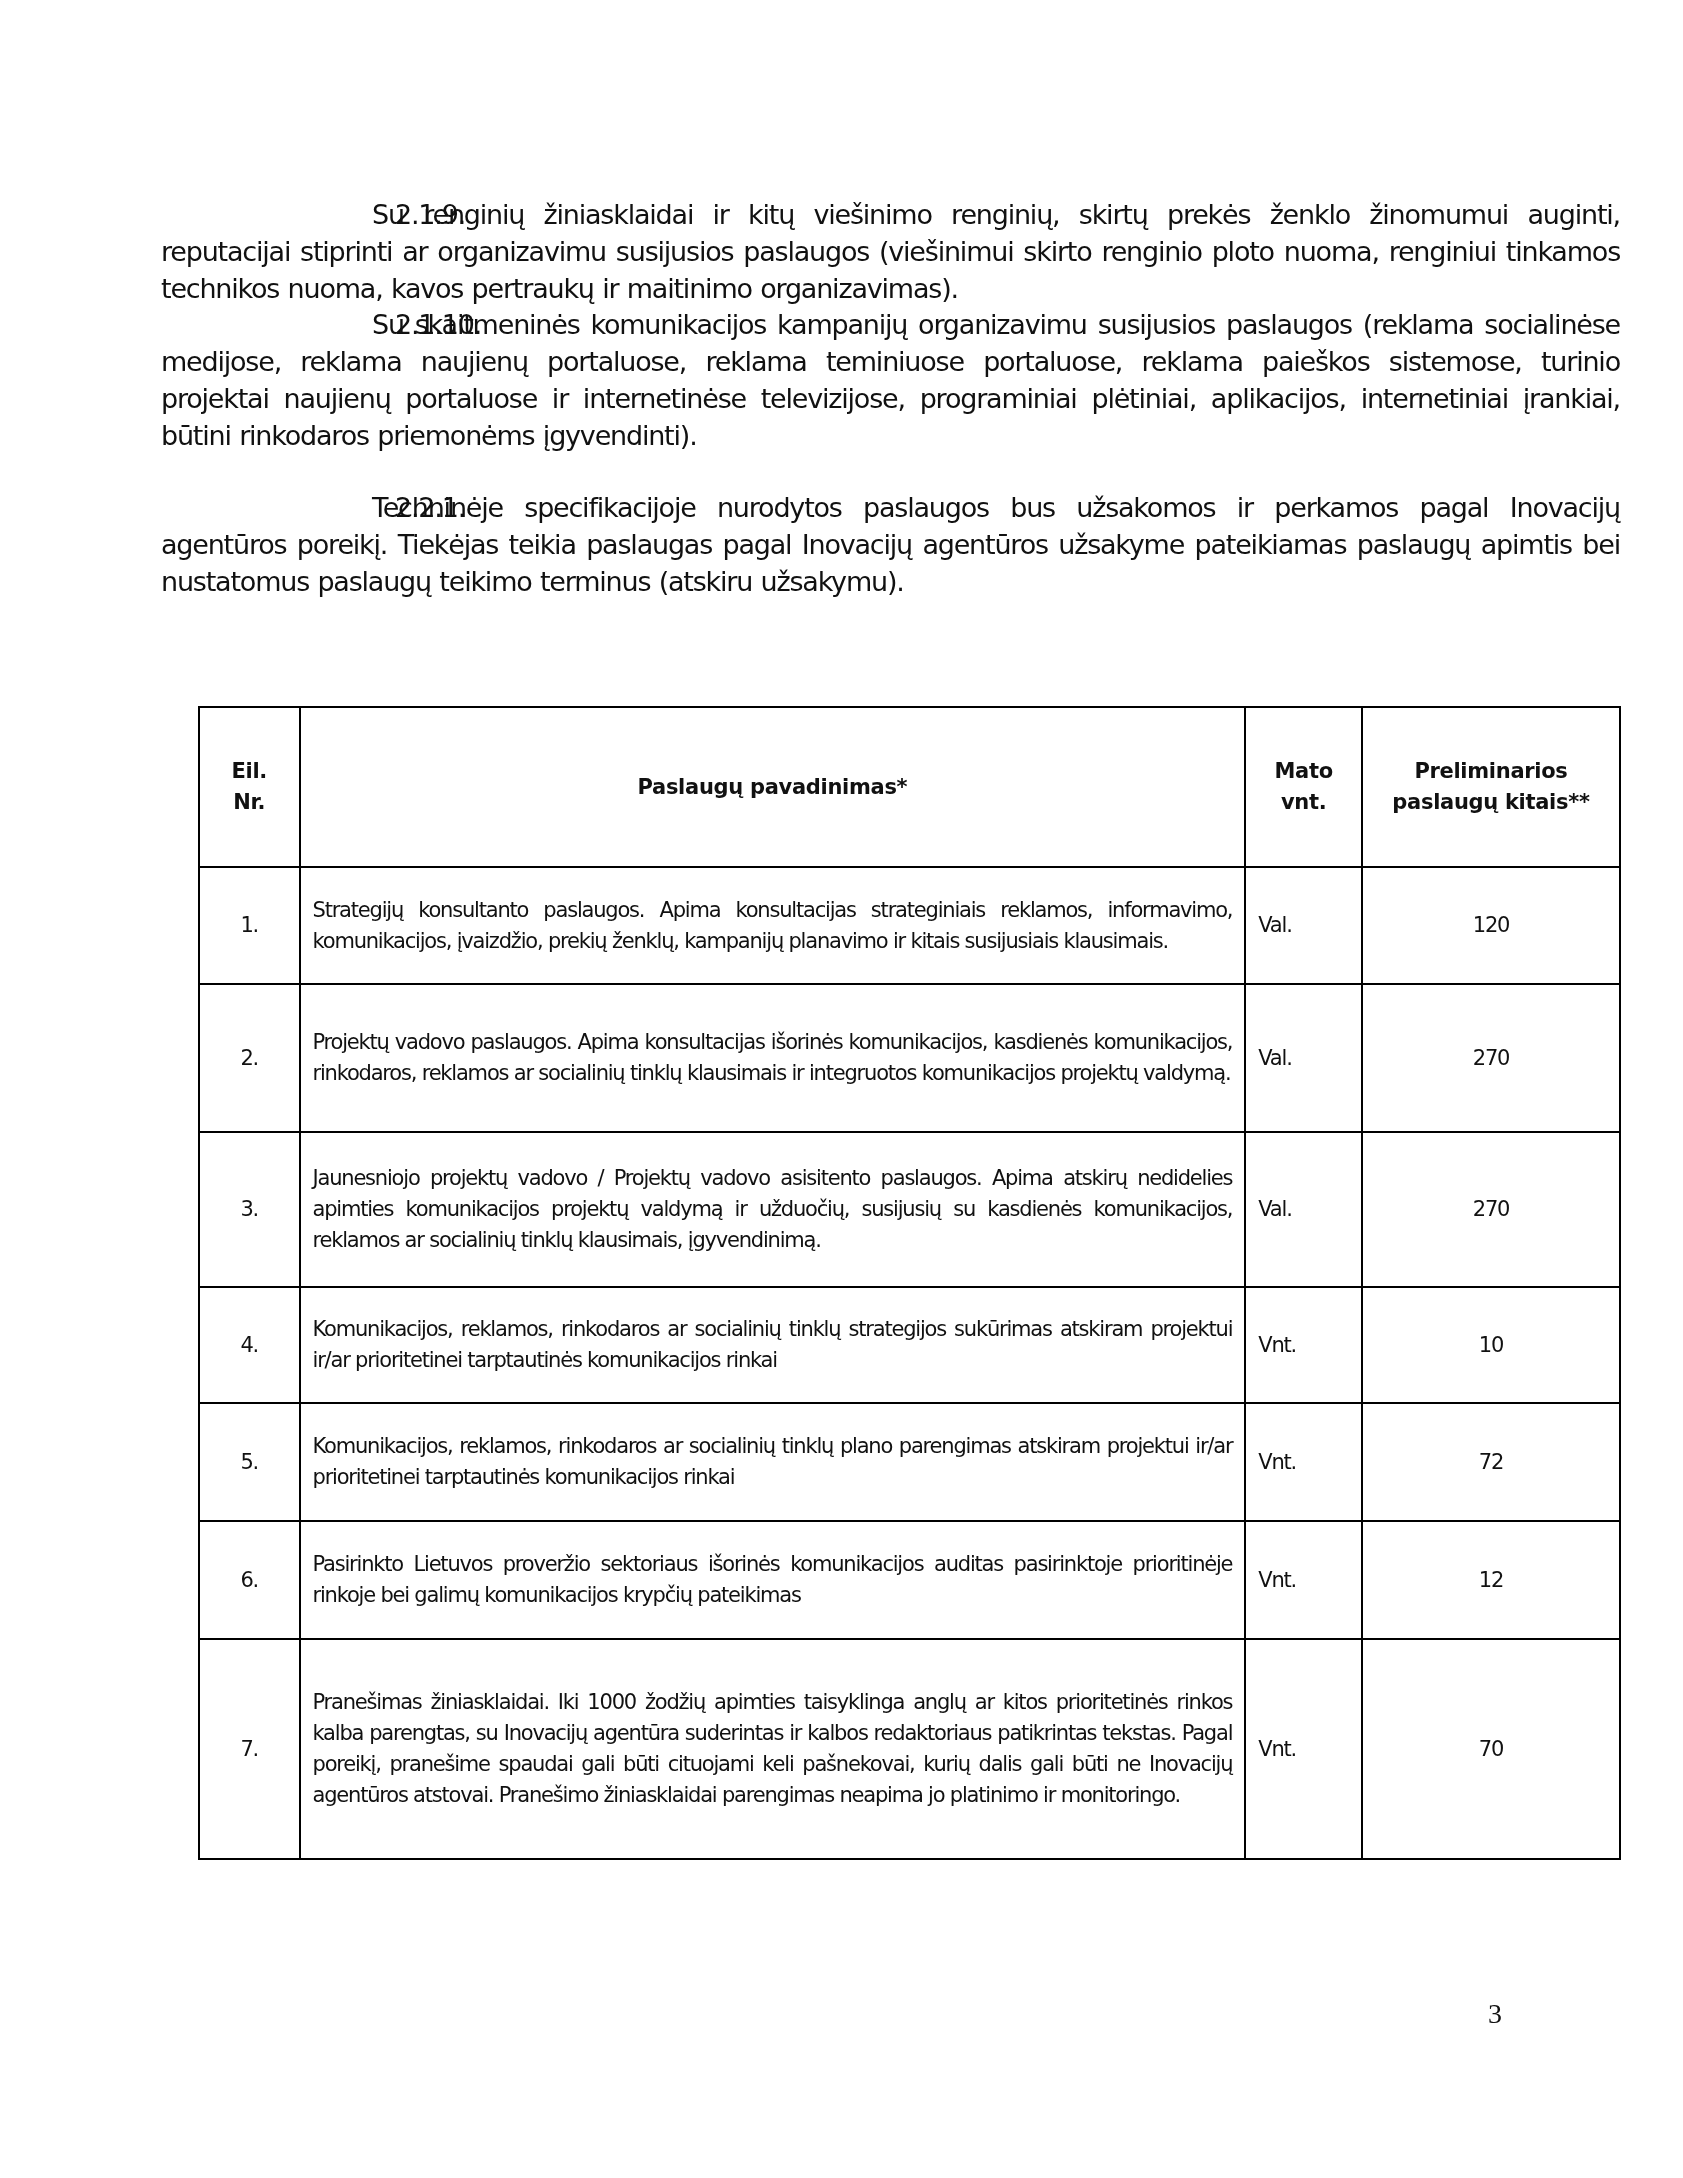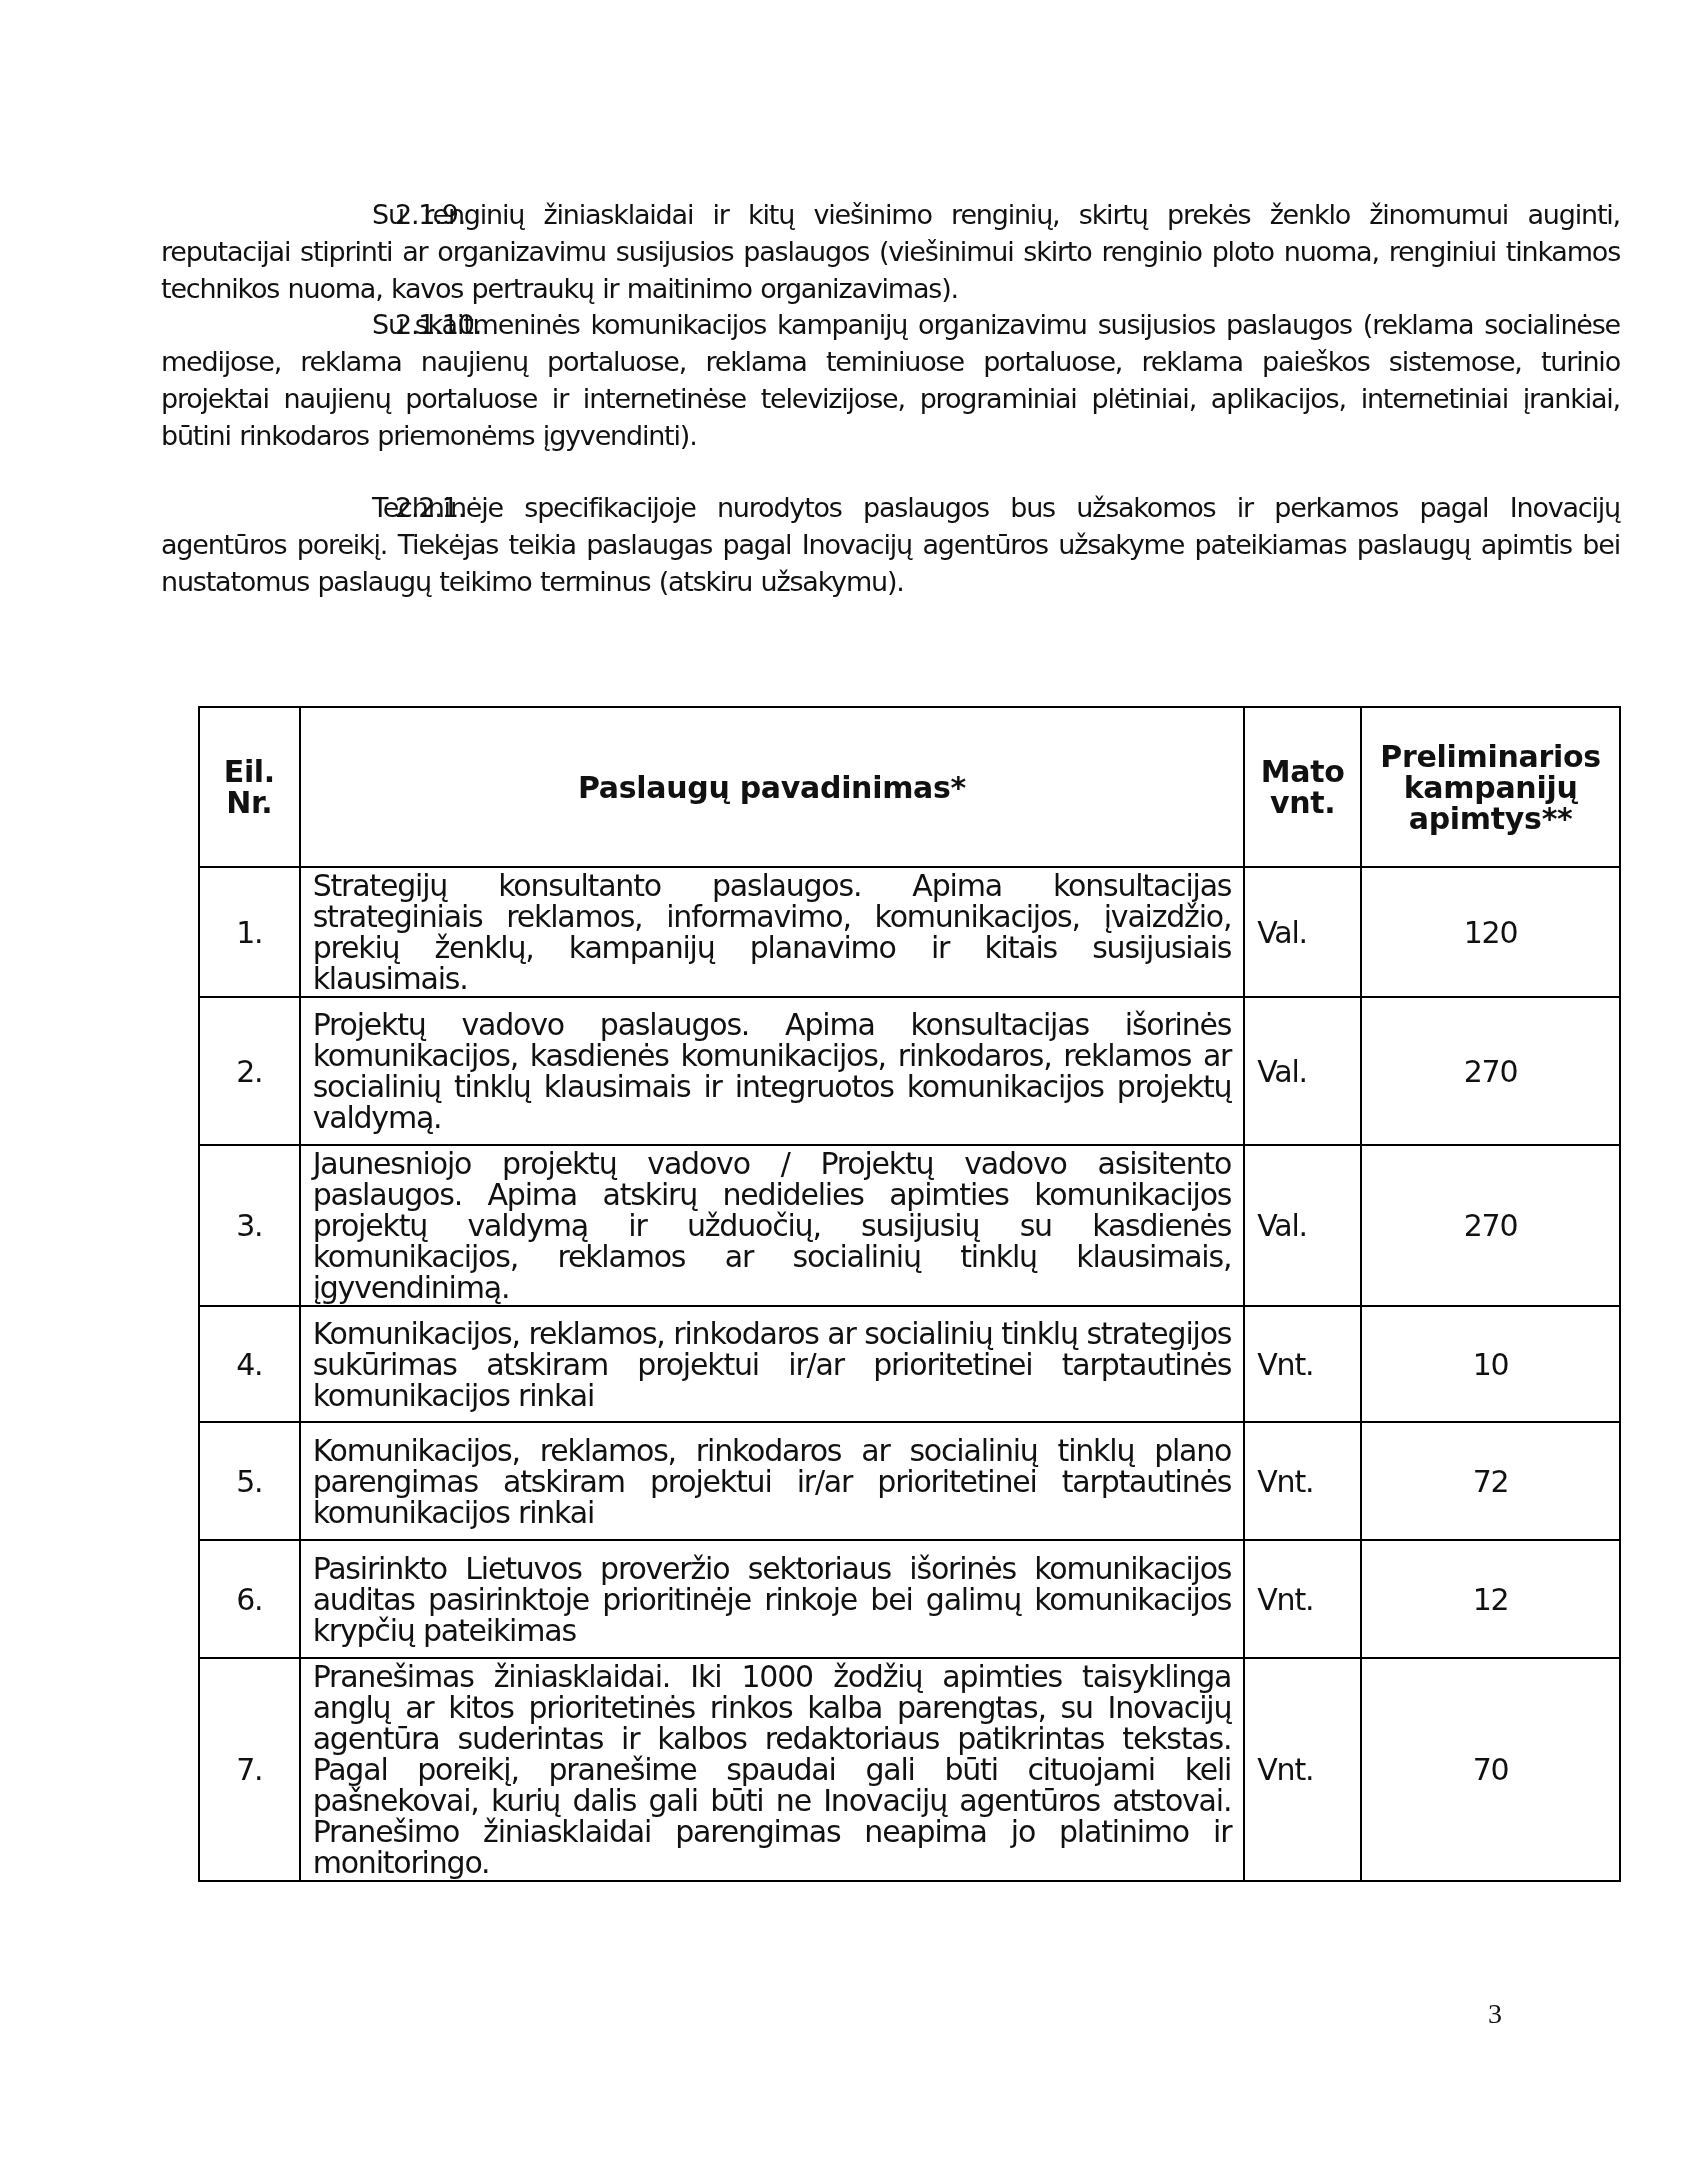--- a/index.html
+++ b/index.html
@@ -20,21 +20,21 @@
     .num-2-2-2 { width: 109px; }
     .p-2-1-9 { position: absolute; top: 196px; }
     .p-2-1-10 { position: absolute; top: 306px; }
     .p-2-2 { position: absolute; top: 453px; }
     .p-2-2-1 { position: absolute; top: 489px; }
     .p-2-2-2 { position: absolute; top: 635px; }
 
     table.services {
       position: absolute; left: 198px; top: 706px; width: 1423px;
       border-collapse: collapse;
-      font-family: "DejaVu Sans", sans-serif; font-size: 30px; line-height: 31px;
+      font-family: "DejaVu Sans", sans-serif; font-size: 21px; line-height: 31px;
       letter-spacing: -1.2px;
     }
     table.services th, table.services td {
       border: 2.5px solid #000; padding: 2px 12px; vertical-align: middle;
     }
     table.services th { font-weight: bold; text-align: center; letter-spacing: -0.3px; }
     .col-nr { width: 75px; text-align: center; }
     .col-name { width: 929px; }
     .col-unit { width: 91px; text-align: left; }
     .col-qty { width: 233px; text-align: center; }
@@ -70,21 +70,21 @@
     <p class="para indent"><span class="num num-2-2-1">2.2.1.</span><span>Techninėje specifikacijoje nurodytos paslaugos bus užsakomos ir perkamos pagal Inovacijų agentūros poreikį. Tiekėjas teikia paslaugas pagal Inovacijų agentūros užsakyme pateikiamas paslaugų apimtis bei nustatomus paslaugų teikimo terminus (atskiru užsakymu).</span></p>
   </div>
 
 
   <table class="services">
     <thead>
       <tr class="head">
         <th class="col-nr">Eil. Nr.</th>
         <th class="col-name">Paslaugų pavadinimas*</th>
         <th class="col-unit">Mato vnt.</th>
-        <th class="col-qty">Preliminarios kampanijų apimtys**</th>
+        <th class="col-qty">Preliminarios paslaugų kitais**</th>
       </tr>
     </thead>
     <tbody>
       <tr class="r1">
         <td class="col-nr">1.</td>
         <td class="col-name name">Strategijų konsultanto paslaugos. Apima konsultacijas strateginiais reklamos, informavimo, komunikacijos, įvaizdžio, prekių ženklų, kampanijų planavimo ir kitais susijusiais klausimais.</td>
         <td class="col-unit">Val.</td>
         <td class="col-qty">120</td>
       </tr>
       <tr class="r2">

